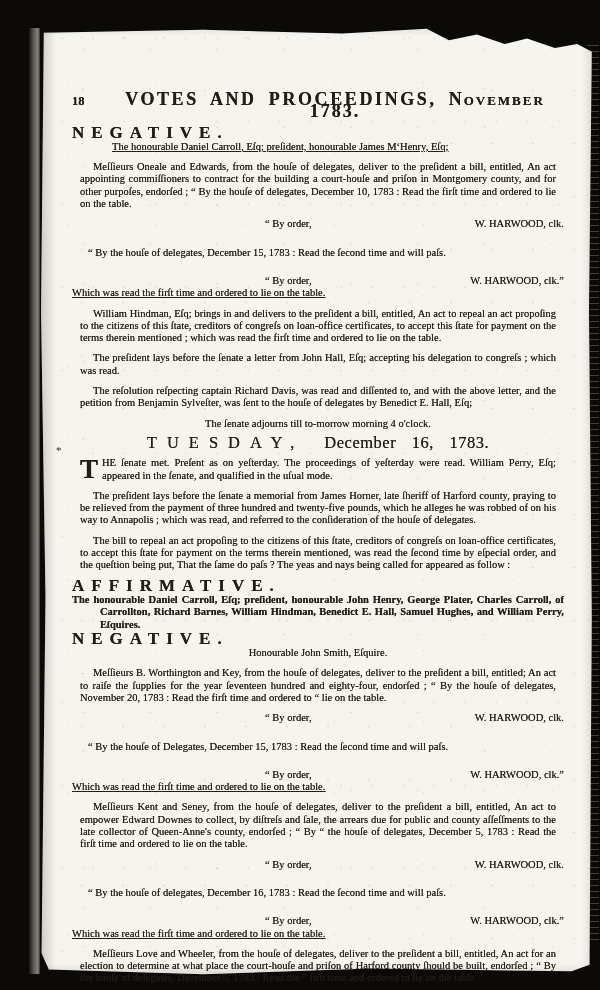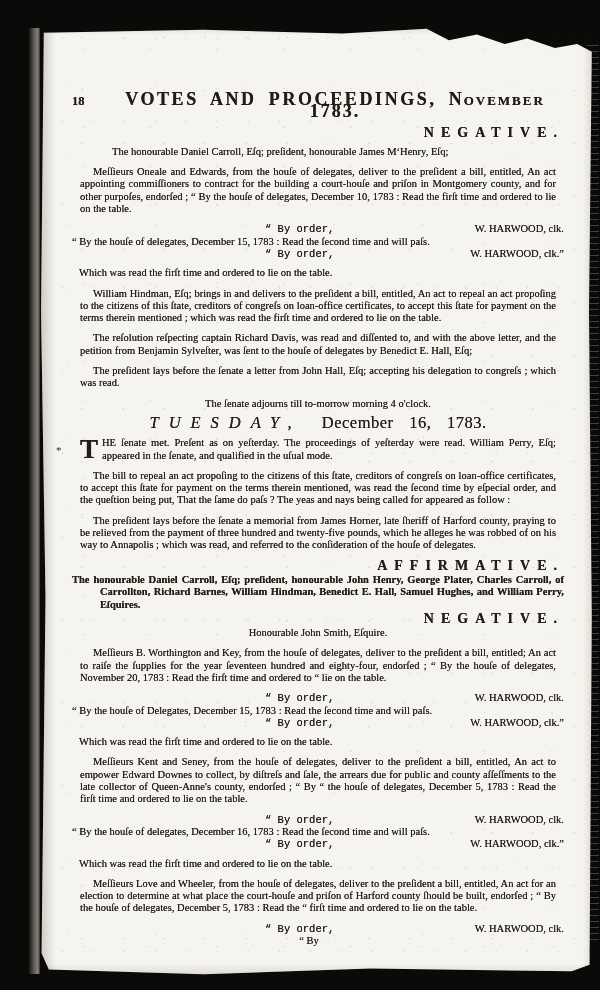--- a/index.html
+++ b/index.html
@@ -47,31 +47,31 @@
   .content{
     position:absolute;left:72px;top:56px;width:492px;
     color:#221d17;
     font-size:10.5px;line-height:12.3px;
     text-shadow:0 0 .4px rgba(34,29,23,.85);
   }
   .header{display:flex;align-items:baseline;margin-bottom:9px;}
   .pagenum{font-size:12.5px;width:34px;font-weight:bold;margin-top:39px;}
   .title{flex:1;text-align:center;font-size:18px;font-weight:bold;letter-spacing:2.6px;word-spacing:5px;}
   .sc{font-variant:small-caps;letter-spacing:2px;}
-  .head{text-align:right;letter-spacing:7px;font-weight:bold;font-size:14px;margin:2px 0 2px 0;}
+  .head{text-align:left;letter-spacing:7px;font-weight:bold;font-size:17px;margin:2px 0 2px 0;}
   .p{margin:8px;text-align:justify;text-indent:13px;}
-  .ln{margin:7px;}
+  .ln{margin:0;text-decoration:underline;}
   .ind40{margin-left:40px;}
-  .q{margin:0;text-indent:-5px;padding-left:5px;}
+  .q{margin:16px;text-indent:-5px;padding-left:5px;}
   .center{margin:0;text-align:center;}
   .row{display:flex;justify-content:space-between;margin:0;}
-  .by{margin-left:193px;font-family:Liberation Mono, monospace;}
+  .by{margin-left:193px;}
   .hang{margin:0;text-align:justify;padding-left:28px;text-indent:-28px;font-weight:bold;}
   .day-head{text-align:center;margin:7px 0 5px 0;font-size:16.5px;}
-  .day{letter-spacing:10px;font-style:italic;}
+  .day{letter-spacing:10px;}
   .dayrest{letter-spacing:.5px;word-spacing:11px;margin-left:20px;}
   .dcp{text-indent:0;}
   .dc{float:left;font-size:27px;line-height:22px;padding:1px 4px 0 0;font-weight:bold;}
   .margin-note{position:absolute;left:56px;top:444px;color:#221d17;font-size:11px;}
   .catchrow{margin:0;text-align:center;padding-right:18px;}
 </style>
 </head>
 <body>
 
 <div class="gutter"></div>
@@ -92,33 +92,33 @@
     <span class="by">“ By order,</span>
     <span>W. HARWOOD, clk.</span>
   </div>
   <p class="q">“ By the houſe of delegates, December 15, 1783 : Read the ſecond time and will paſs.</p>
   <div class="row">
     <span class="by">“ By order,</span>
     <span>W. HARWOOD, clk.”</span>
   </div>
   <p class="ln">Which was read the firſt time and ordered to lie on the table.</p>
   <p class="p">William Hindman, Eſq; brings in and delivers to the preſident a bill, entitled, An act to repeal an act propoſing to the citizens of this ſtate, creditors of congreſs on loan-office certificates, to accept this ſtate for payment on the terms therein mentioned ; which was read the firſt time and ordered to lie on the table.</p>
+  <p class="p">The preſident lays before the ſenate a letter from John Hall, Eſq; accepting his delegation to congreſs ; which was read.</p>
   <p class="p">The reſolution reſpecting captain Richard Davis, was read and diſſented to, and with the above letter, and the petition from Benjamin Sylveſter, was ſent to the houſe of delegates by Benedict E. Hall, Eſq;</p>
-  <p class="p">The preſident lays before the ſenate a letter from John Hall, Eſq; accepting his delegation to congreſs ; which was read.</p>
   <p class="center">The ſenate adjourns till to-morrow morning 4 o'clock.</p>
 
   <div class="day-head">
     <span class="day">TUESDAY,</span><span class="dayrest">December 16, 1783.</span>
   </div>
 
   <p class="p dcp">
     <span class="dc">T</span><span>HE ſenate met. Preſent as on yeſterday. The proceedings of yeſterday were read. William Perry, Eſq; appeared in the ſenate, and qualified in the uſual mode.</span>
   </p>
+  <p class="p">The preſident lays before the ſenate a memorial from James Horner, late ſheriff of Harford county, praying to be relieved from the payment of three hundred and twenty-five pounds, which he alleges he was robbed of on his way to Annapolis ; which was read, and referred to the conſideration of the houſe of delegates.</p>
   <p class="p">The bill to repeal an act propoſing to the citizens of this ſtate, creditors of congreſs on loan-office certificates, to accept this ſtate for payment on the terms therein mentioned, was read the ſecond time by eſpecial order, and the queſtion being put, That the ſame do paſs ? The yeas and nays being called for appeared as follow :</p>
-  <p class="p">The preſident lays before the ſenate a memorial from James Horner, late ſheriff of Harford county, praying to be relieved from the payment of three hundred and twenty-five pounds, which he alleges he was robbed of on his way to Annapolis ; which was read, and referred to the conſideration of the houſe of delegates.</p>
 
   <div class="head">AFFIRMATIVE.</div>
   <p class="hang">The honourable Daniel Carroll, Eſq; preſident, honourable John Henry, George Plater, Charles Carroll, of Carrollton, Richard Barnes, William Hindman, Benedict E. Hall, Samuel Hughes, and William Perry, Eſquires.</p>
   <div class="head">NEGATIVE.</div>
   <p class="center">Honourable John Smith, Eſquire.</p>
 
   <p class="p">Meſſieurs B. Worthington and Key, from the houſe of delegates, deliver to the preſident a bill, entitled; An act to raiſe the ſupplies for the year ſeventeen hundred and eighty-four, endorſed ; “ By the houſe of delegates, November 20, 1783 : Read the firſt time and ordered to “ lie on the table.</p>
   <div class="row">
     <span class="by">“ By order,</span>
     <span>W. HARWOOD, clk.</span>

